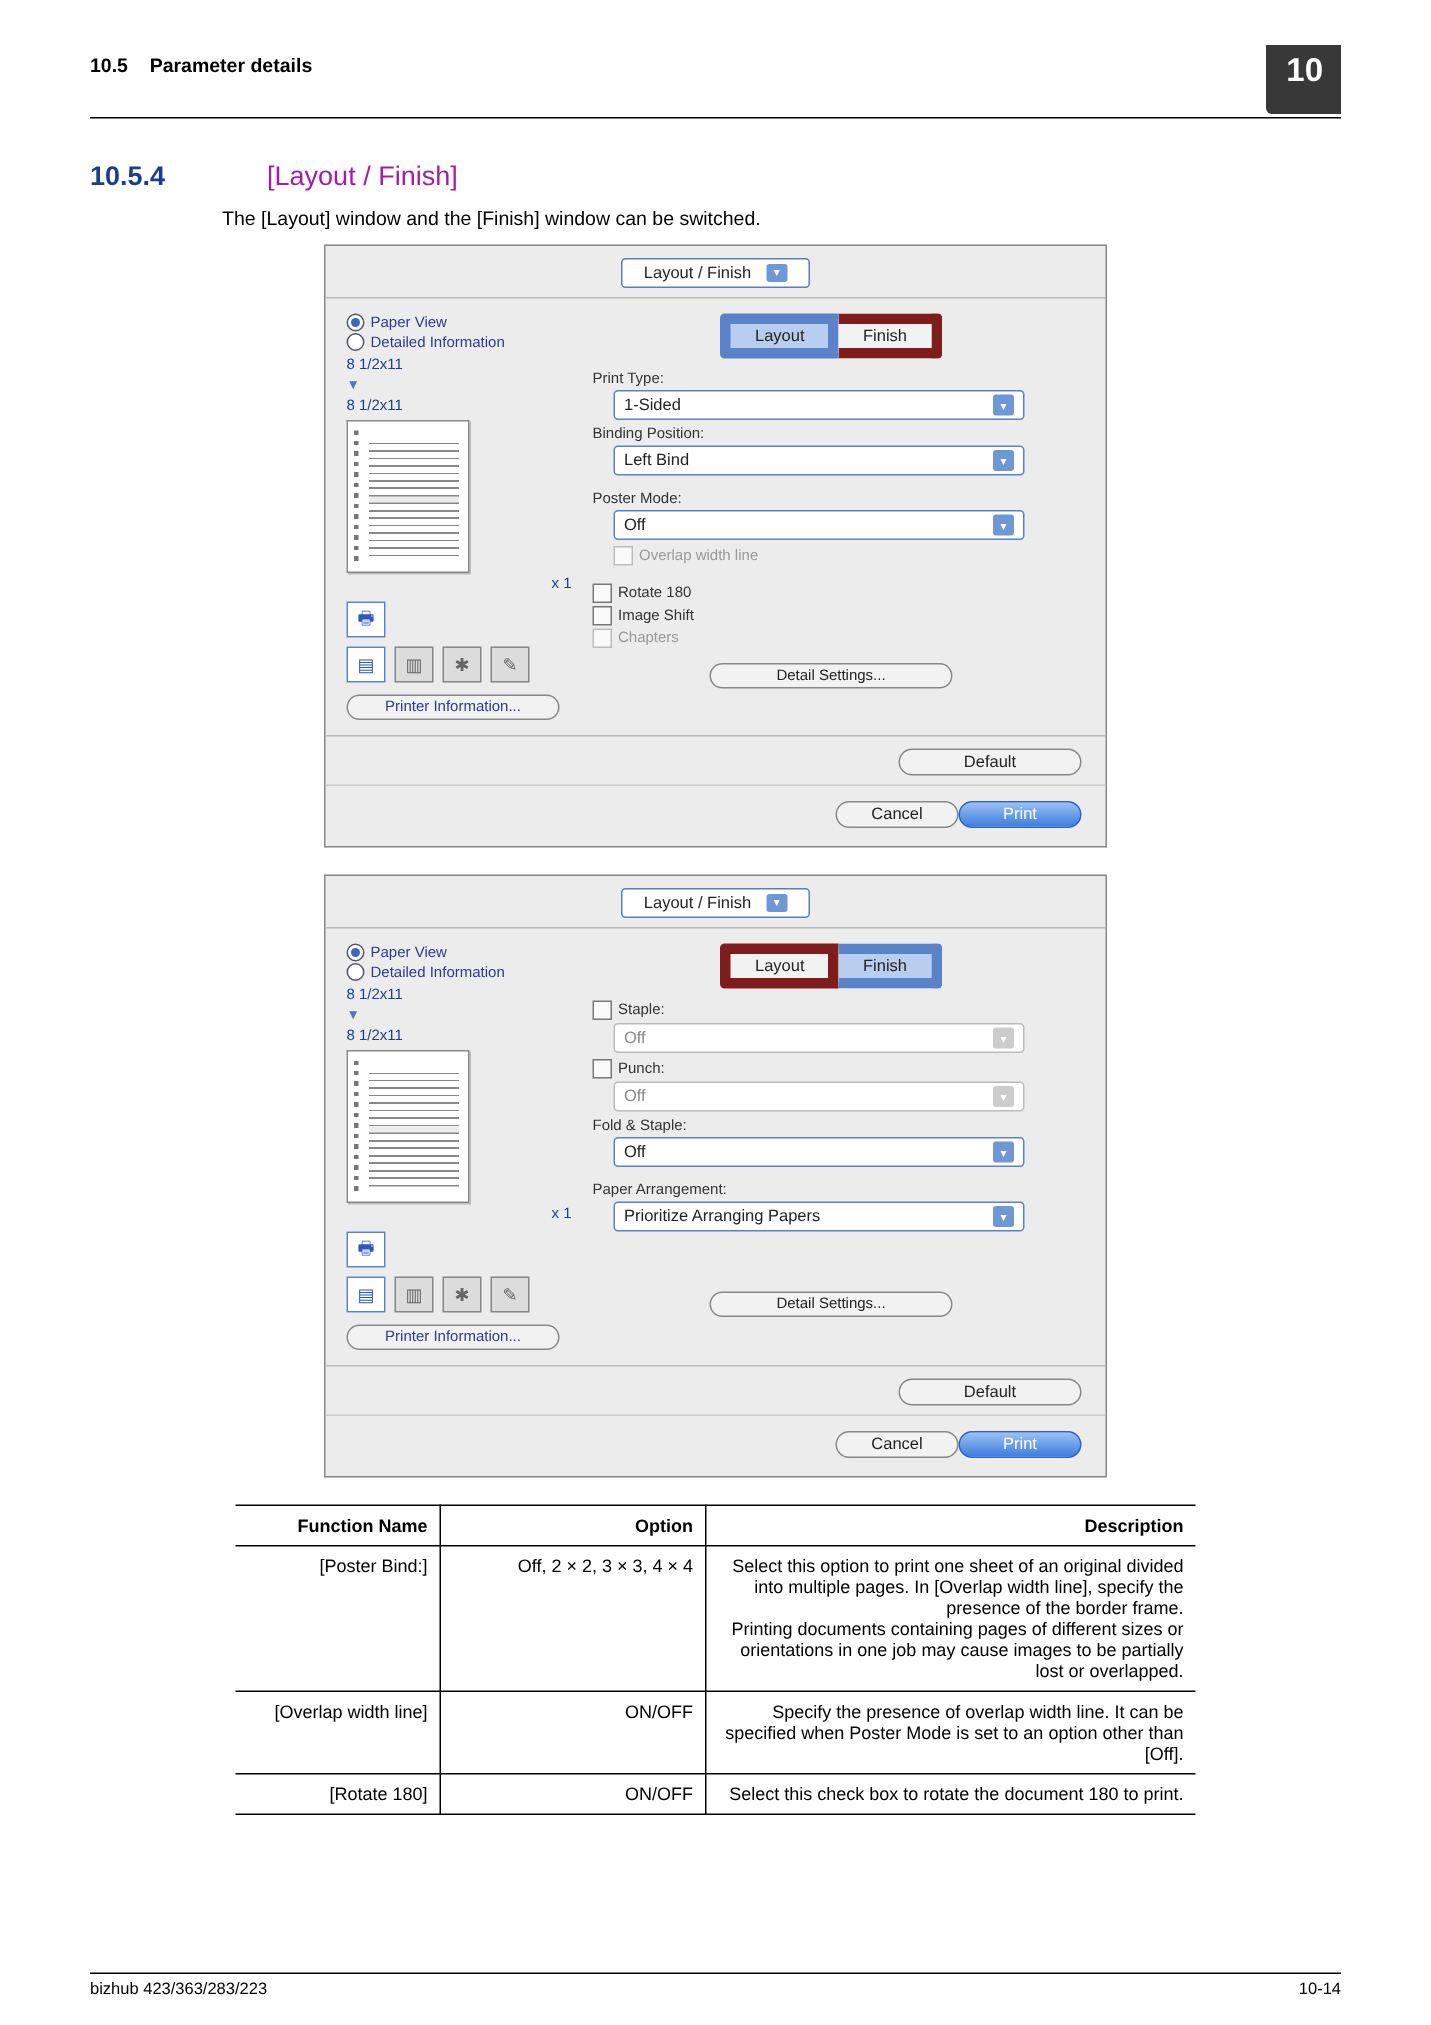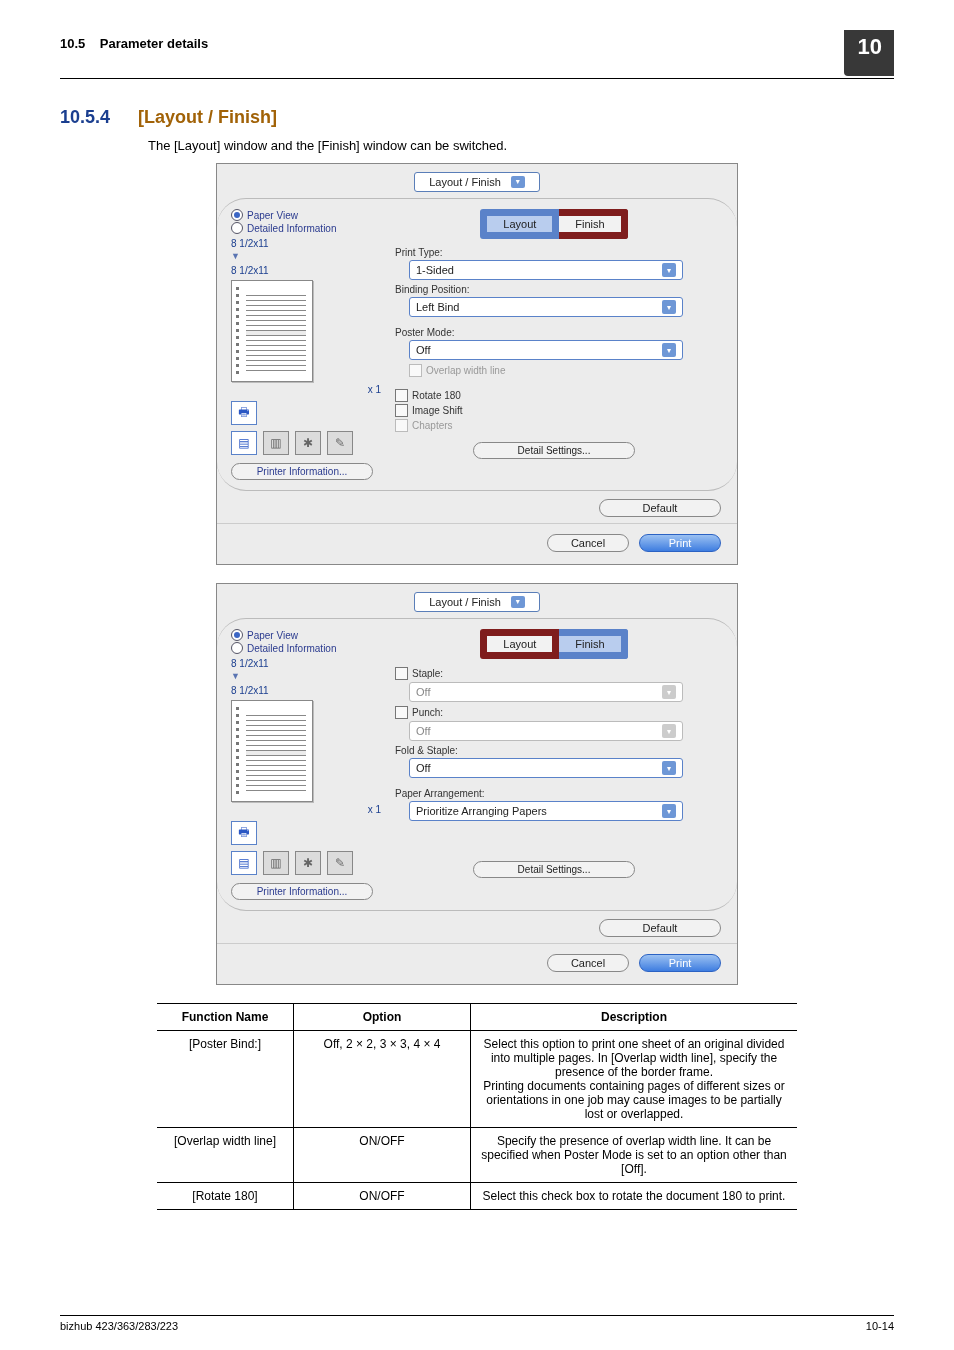--- a/index.html
+++ b/index.html
@@ -40,23 +40,24 @@
     display: flex;
     align-items: baseline;
   }
   .sec-num {
     color: #1a3e8f;
     font-weight: bold;
     font-size: 18px;
     margin-right: 28px;
   }
   .sec-title {
-    color: #a16207;
-    font-weight: bold;
+    color: #a21caf;
+    font-weight: normal;
     font-size: 18px;
+    margin-left: 40px;
   }
   .sec-sub {
     font-size: 13px;
     margin: 10px 0 8px 88px;
   }
 
   
   .dialog-wrap {
     margin: 10px auto 18px auto;
     width: 520px;
@@ -91,21 +92,20 @@
     color: #fff;
     font-size: 8px;
     line-height: 8px;
   }
   .dlg-body {
     display: flex;
     border-top: 1px solid #bbb;
     border-bottom: 1px solid #bbb;
     padding: 10px 24px 10px 14px;
     gap: 14px;
-    border-radius: 29px;
   }
   .dlg-side {
     width: 150px;
     flex: 0 0 150px;
     font-size: 10px;
     color: #2b3b8f;
   }
   .side-radio {
     display: flex;
     align-items: center;
@@ -179,36 +179,36 @@
   .chk.dis .box{ border-color:#bbb;}
   .detail-btn{
     margin:10px auto 0 auto; width:160px; text-align:center; border:1px solid #888;
     border-radius:10px; padding:2px 0; background:#f2f2f2; font-size:10px;
   }
   .default-row{ padding:8px 16px 6px 0; display:flex; justify-content:flex-end;}
   .pill-btn{
     border:1px solid #888; border-radius:10px; padding:2px 0; width:120px;
     text-align:center; background:#f2f2f2; font-size:11px;
   }
-  .footer-row{ padding:10px 16px 12px 0; display:flex; justify-content:flex-end; gap:10px; border-top:1px solid #ccc;}
+  .footer-row{ padding:10px 16px 12px 0; display:flex; justify-content:flex-end; border-top:1px solid #ccc;}
   .pill-btn.primary{ background:linear-gradient(#9bc1f2,#3e7de0); color:#fff; border-color:#2b62c3; width:80px;}
   .pill-btn.sm{ width:80px;}
 
   
   table.funcs {
     margin: 18px auto 0 auto;
     width: 640px;
     border-collapse: collapse;
     font-size: 12px;
   }
   table.funcs th, table.funcs td {
     border-top: 1px solid #000;
     border-bottom: 1px solid #000;
     padding: 6px 8px;
-    text-align: center;
+    text-align: right;
     vertical-align: top;
   }
   table.funcs th { font-weight: bold; }
   table.funcs tr td:nth-child(1),
   table.funcs tr th:nth-child(1){ width:120px; border-right:1px solid #000;}
   table.funcs tr td:nth-child(2),
   table.funcs tr th:nth-child(2){ width:160px; border-right:1px solid #000;}
 
   .page-foot{
     position:absolute; bottom:18px; left:60px; right:60px;

